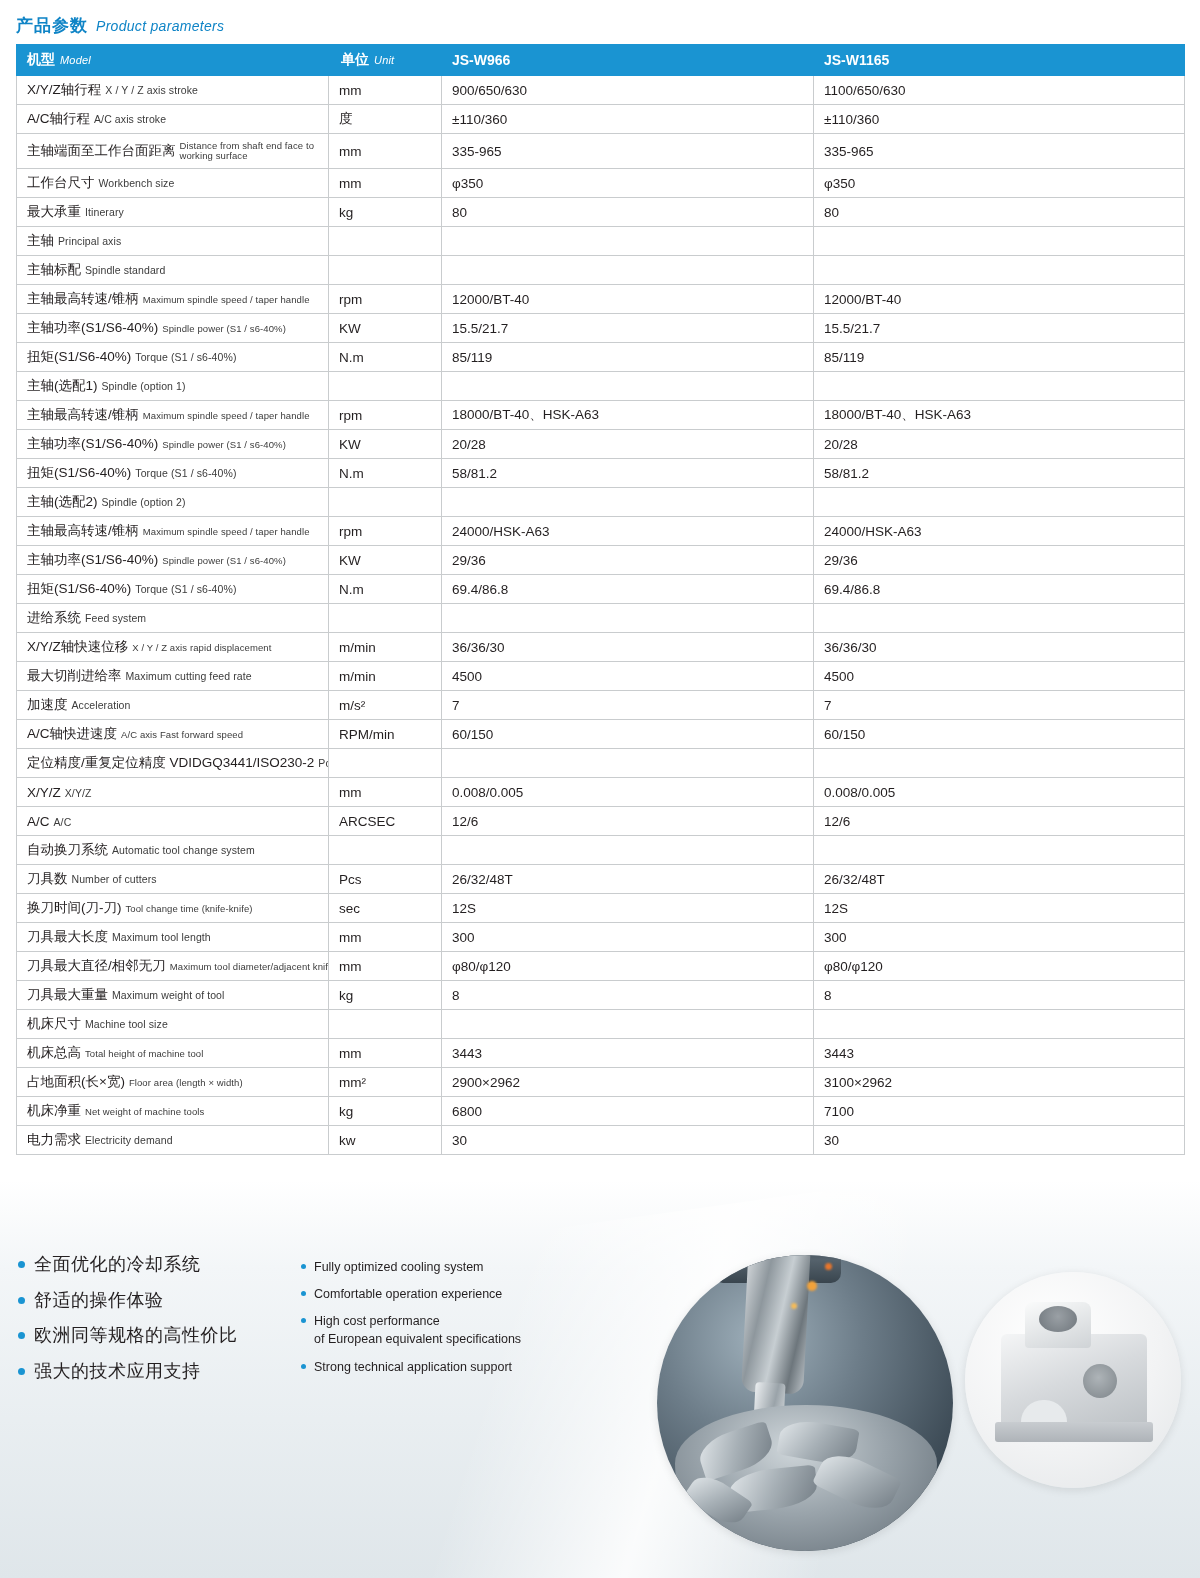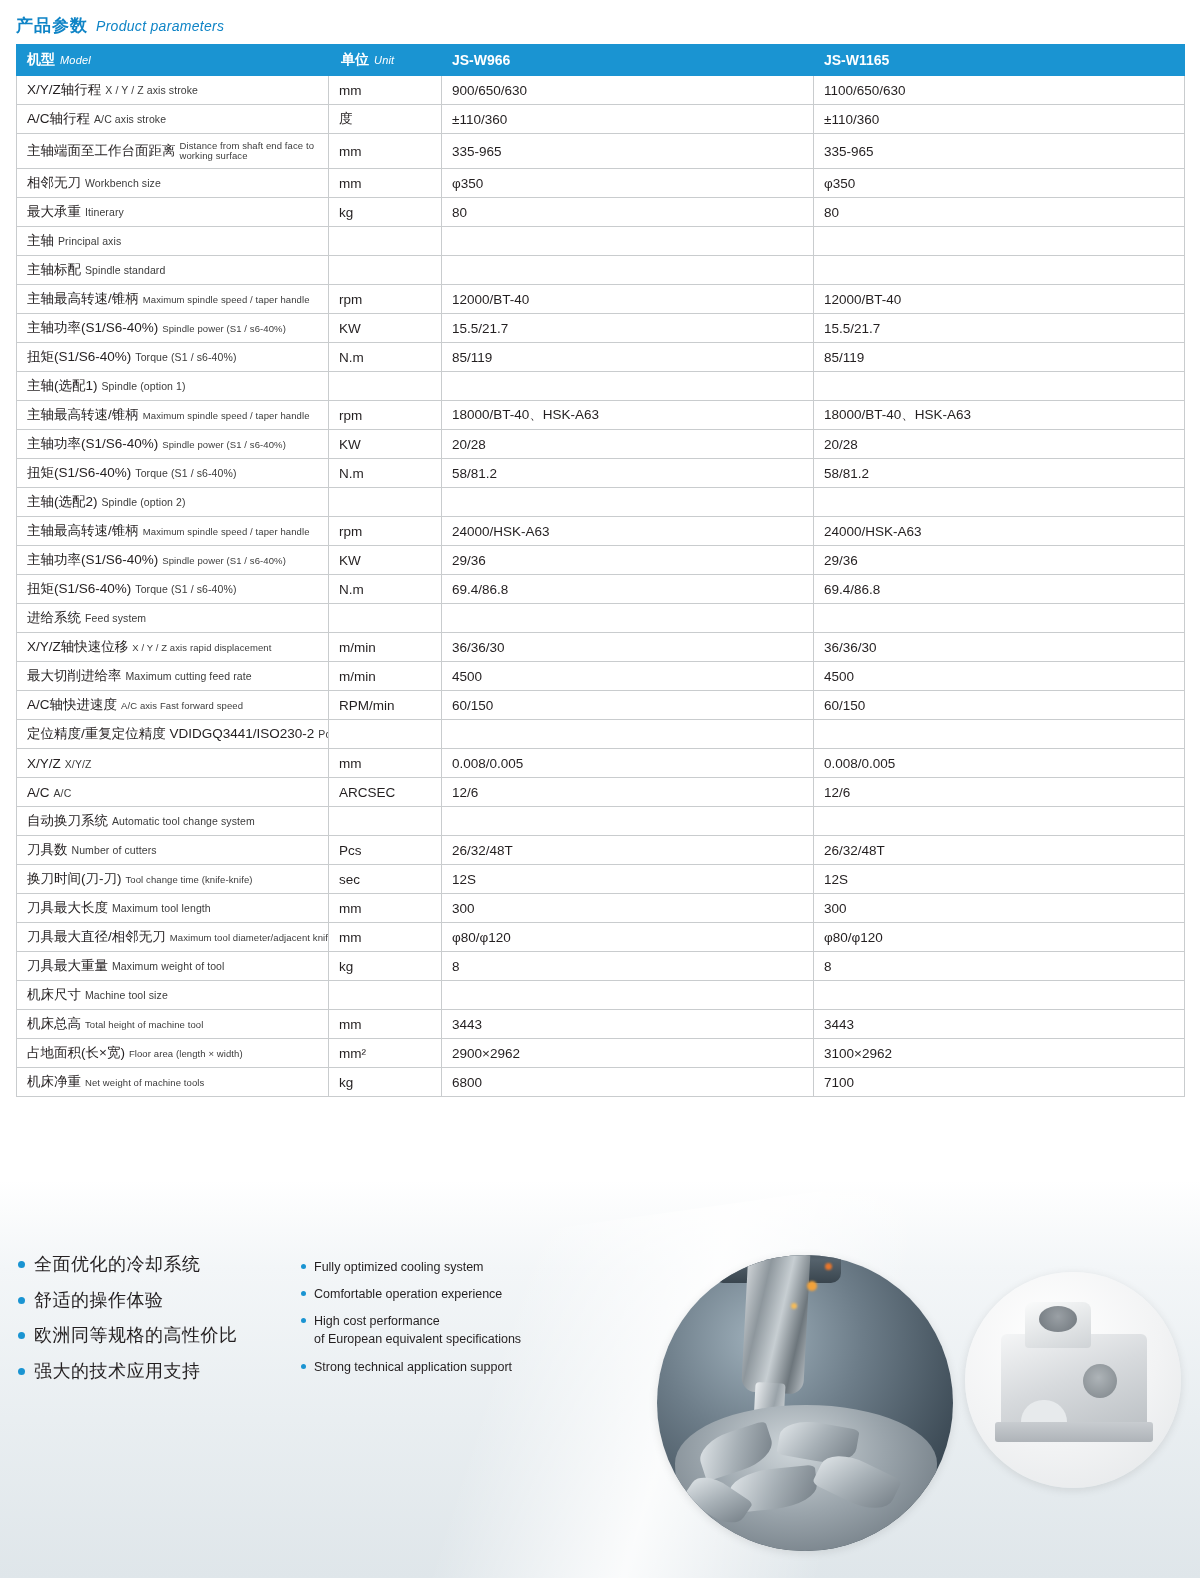--- a/index.html
+++ b/index.html
@@ -373,21 +373,21 @@
           <td class="val">±110/360</td>
           <td class="val">±110/360</td>
         </tr>
         <tr class="tall">
           <td class="lbl"><span class="cn">主轴端面至工作台面距离</span><span class="en two-line">Distance from shaft end face to working surface</span></td>
           <td class="unit">mm</td>
           <td class="val">335-965</td>
           <td class="val">335-965</td>
         </tr>
         <tr>
-          <td class="lbl"><span class="cn">相邻无刀</span><span class="en">Workbench size</span></td>
+          <td class="lbl"><span class="cn">工作台尺寸</span><span class="en">Workbench size</span></td>
           <td class="unit">mm</td>
           <td class="val">φ350</td>
           <td class="val">φ350</td>
         </tr>
         <tr>
           <td class="lbl"><span class="cn">最大承重</span><span class="en">Itinerary</span></td>
           <td class="unit">kg</td>
           <td class="val">80</td>
           <td class="val">80</td>
         </tr>
@@ -481,20 +481,26 @@
           <td class="val">36/36/30</td>
           <td class="val">36/36/30</td>
         </tr>
         <tr>
           <td class="lbl"><span class="cn">最大切削进给率</span><span class="en">Maximum cutting feed rate</span></td>
           <td class="unit">m/min</td>
           <td class="val">4500</td>
           <td class="val">4500</td>
         </tr>
         <tr>
+          <td class="lbl"><span class="cn">加速度</span><span class="en">Acceleration</span></td>
+          <td class="unit">m/s²</td>
+          <td class="val">7</td>
+          <td class="val">7</td>
+        </tr>
+        <tr>
           <td class="lbl"><span class="cn">A/C轴快进速度</span><span class="en tight">A/C axis Fast forward speed</span></td>
           <td class="unit">RPM/min</td>
           <td class="val">60/150</td>
           <td class="val">60/150</td>
         </tr>
         <tr class="section">
           <td class="lbl"><span class="cn">定位精度/重复定位精度 VDIDGQ3441/ISO230-2</span><span class="en">Positioning accuracy / repeated positioning accuracy VDIDGQ3441/ISO230-2</span></td>
           <td></td>
           <td></td>
           <td></td>
@@ -563,20 +569,26 @@
           <td class="lbl"><span class="cn">占地面积(长×宽)</span><span class="en tight">Floor area (length × width)</span></td>
           <td class="unit">mm²</td>
           <td class="val">2900×2962</td>
           <td class="val">3100×2962</td>
         </tr>
         <tr>
           <td class="lbl"><span class="cn">机床净重</span><span class="en tight">Net weight of machine tools</span></td>
           <td class="unit">kg</td>
           <td class="val">6800</td>
           <td class="val">7100</td>
+        </tr>
+        <tr>
+          <td class="lbl"><span class="cn">电力需求</span><span class="en">Electricity demand</span></td>
+          <td class="unit">kw</td>
+          <td class="val">30</td>
+          <td class="val">30</td>
         </tr>
       </tbody>
   </table>
 
   <div class="band">
     <div class="band-divider"></div>
   </div>
 
   <div class="features-cn" id="features-cn">
       <div class="feat">

